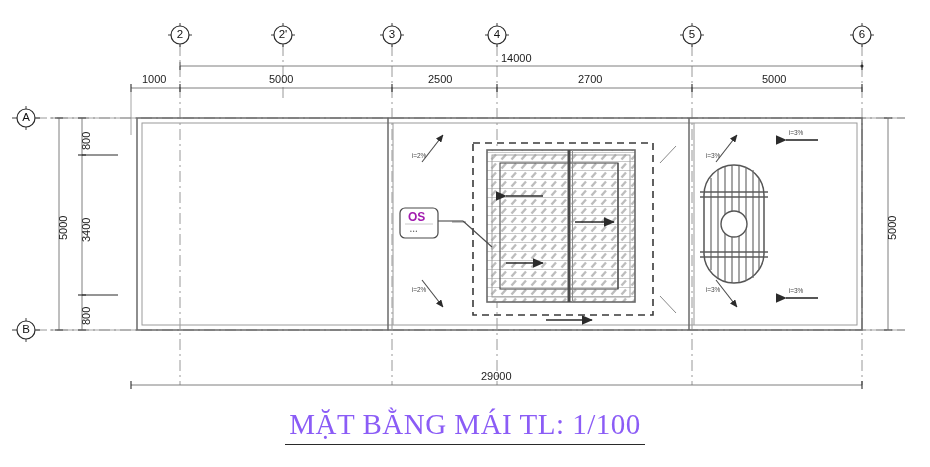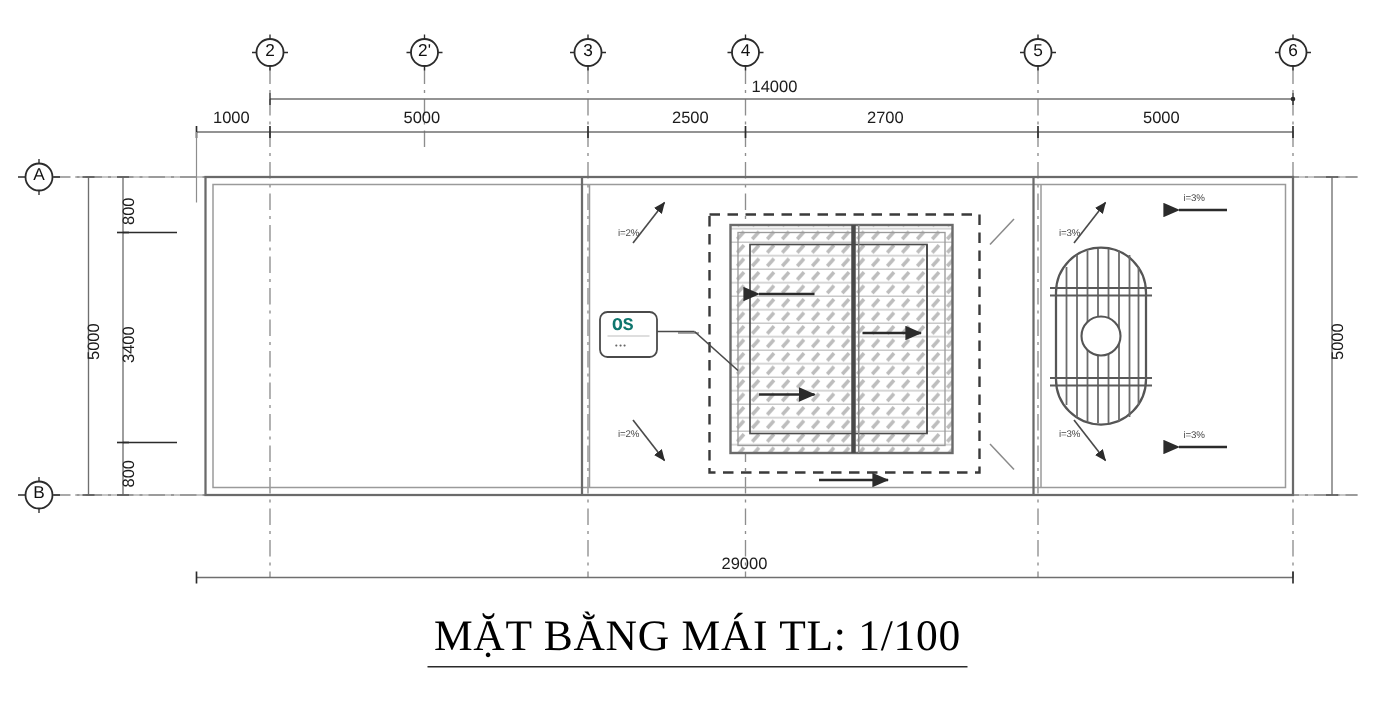--- a/index.html
+++ b/index.html
@@ -8,40 +8,40 @@
     width:930px;height:467px;overflow:hidden;position:relative;
     font-family:"Liberation Sans",sans-serif;color:#1a1a1a;
   }
   #drawing{position:absolute;left:0;top:0;width:930px;height:467px;}
   .title-wrap{
     position:absolute;left:0;top:408px;width:930px;text-align:center;
     pointer-events:none;
   }
   .title-text{
     font-family:"Liberation Serif","DejaVu Serif",serif;
-    font-size:29px;letter-spacing:0.5px;color:#000000;
+    font-size:29px;letter-spacing:0.5px;color:#8b5cf6;
     display:inline-block;padding:0 4px 3px 4px;
     border-bottom:1.6px solid #2a2a2a;
   }
   .dim-label{
     position:absolute;font-family:"Liberation Sans",sans-serif;
     font-size:11px;color:#1c1c1c;white-space:nowrap;
   }
   .dim-label.vert{transform:rotate(-90deg);transform-origin:0 0;}
   .bubble-label{
     position:absolute;font-family:"Liberation Sans",sans-serif;
     font-size:11.5px;color:#111;white-space:nowrap;text-align:center;
   }
   .slope-label{
     position:absolute;font-family:"Liberation Sans",sans-serif;
     font-size:6.5px;color:#4a4a4a;white-space:nowrap;letter-spacing:-0.1px;
   }
   .os-label{
-    position:absolute;font-family:Liberation Mono, monospace;
-    font-size:12px;font-weight:600;color:#0f766e;white-space:nowrap;
+    position:absolute;font-family:Liberation Sans, sans-serif;
+    font-size:12px;font-weight:600;color:#a21caf;white-space:nowrap;
   }
   .os-sub{
     position:absolute;font-family:"Liberation Sans",sans-serif;
     font-size:5px;color:#666;letter-spacing:1px;white-space:nowrap;
   }
 </style>
 </head>
 <body>
 
 <svg id="drawing" viewBox="0 0 930 467" width="930" height="467" xmlns="http://www.w3.org/2000/svg">
@@ -275,21 +275,21 @@
 <div class="bubble-label" style="left:685px;top:28px;width:14px;">5</div>
 <div class="bubble-label" style="left:855px;top:28px;width:14px;">6</div>
 
 <div class="bubble-label" style="left:19px;top:111px;width:14px;">A</div>
 <div class="bubble-label" style="left:19px;top:323px;width:14px;">B</div>
 
 <div class="dim-label" style="left:501px;top:52px;">14000</div>
 
 <div class="dim-label" style="left:142px;top:73px;">1000</div>
 <div class="dim-label" style="left:269px;top:73px;">5000</div>
-<div class="dim-label" style="left:448px;top:73px;text-align:center;">2500</div>
+<div class="dim-label" style="left:428px;top:73px;text-align:center;">2500</div>
 <div class="dim-label" style="left:578px;top:73px;">2700</div>
 <div class="dim-label" style="left:762px;top:73px;">5000</div>
 
 <div class="dim-label vert" style="left:57px;top:240px;">5000</div>
 <div class="dim-label vert" style="left:80px;top:150px;">800</div>
 <div class="dim-label vert" style="left:80px;top:242px;">3400</div>
 <div class="dim-label vert" style="left:80px;top:325px;">800</div>
 
 <div class="dim-label vert" style="left:886px;top:240px;">5000</div>
 

